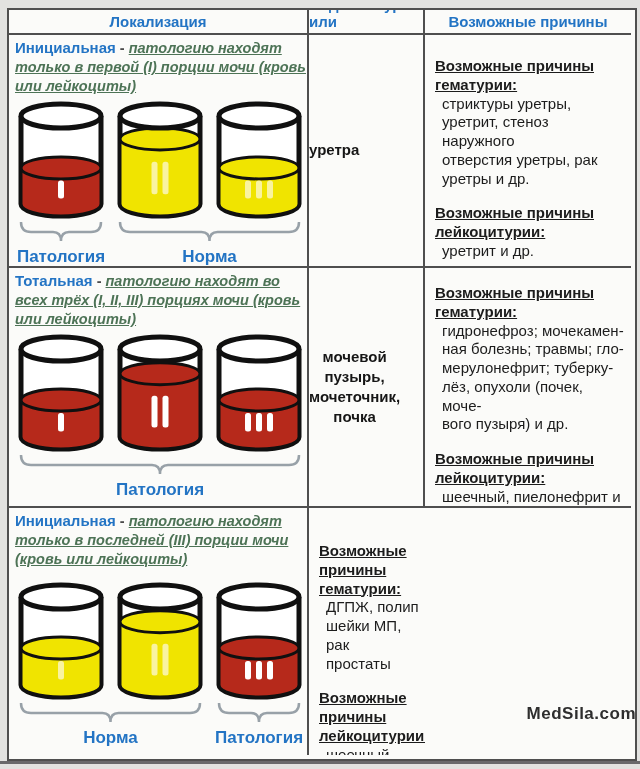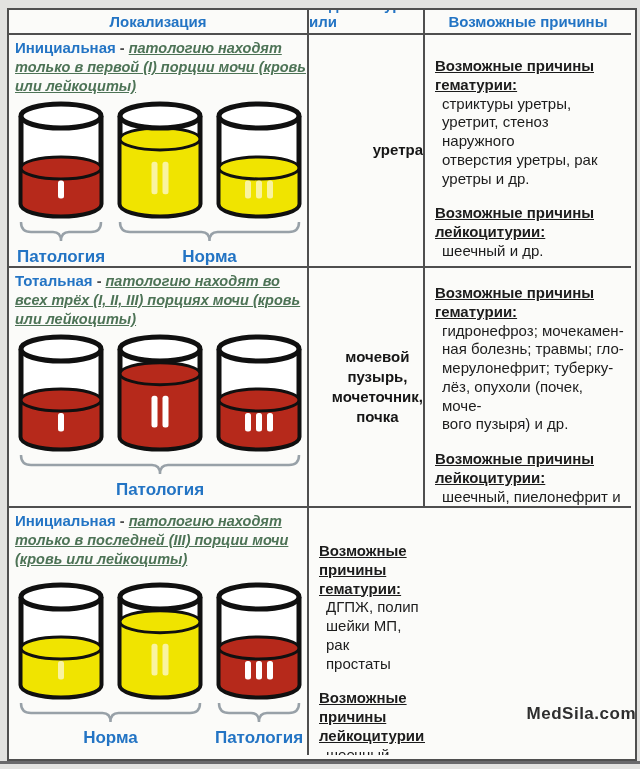--- a/index.html
+++ b/index.html
@@ -21,21 +21,21 @@
   .c.last-row{border-bottom:none;}
   .hcell{display:flex;align-items:center;justify-content:center;
     color:#2374c4;font-weight:bold;font-size:15px;}
   .left-cell{padding:3px 0 0 6px;}
   .row-desc{line-height:1.32;font-size:14.5px;}
   .row-title{color:#2374c4;font-weight:bold;font-size:15px;}
   .row-sep{color:#4a4a4a;font-weight:bold;}
   .row-note{color:#4d7356;font-style:italic;font-weight:600;text-decoration:underline;}
   .figure{width:290px;margin-top:4px;}
   .figure.push{margin-top:12px;}
-  .mid-cell{display:flex;align-items:center;justify-content:flex-end;text-align:center;
+  .mid-cell{display:flex;align-items:center;justify-content:flex-start;text-align:center;
     font-weight:bold;font-size:15px;color:#161616;line-height:1.35;}
   .preline{white-space:pre-line;}
   .right-cell{padding:22px 6px 16px 10px;font-size:15px;color:#1c1c1c;line-height:1.25;}
   .right-cell.pt-sm{padding-top:16px;}
   .right-cell.pt-lg{padding-top:34px;}
   .cause-heading{font-weight:bold;text-decoration:underline;margin:0;}
   .cause-text{margin:0 0 16px 7px;}
   .watermark{
     position:absolute;right:4px;top:704px;font-size:17px;font-weight:bold;
     color:#2e2e2e;letter-spacing:0.5px;
@@ -91,21 +91,21 @@
   <div class="c mid-cell">
     <span class="preline">уретра</span>
   </div>
   <div class="c last-col right-cell">
     <p class="cause-heading">Возможные причины гематурии:</p>
     <p class="cause-text preline">стриктуры уретры,
 уретрит, стеноз наружного
 отверстия уретры, рак
 уретры и др.</p>
     <p class="cause-heading">Возможные причины лейкоцитурии:</p>
-    <p class="cause-text preline">шеечный и др.</p>
+    <p class="cause-text preline">уретрит и др.</p>
   </div>
 
   <div class="c left-cell">
     <div class="row-desc">
       <span class="row-title">Тотальная</span>
       <span class="row-sep">-</span>
       <span class="row-note">патологию находят во всех трёх (I, II, III) порциях мочи (кровь или лейкоциты)</span>
     </div>
     <div class="figure"><svg width="290" height="170" viewBox="0 0 290 170">
           <g transform="translate(4,0)">

